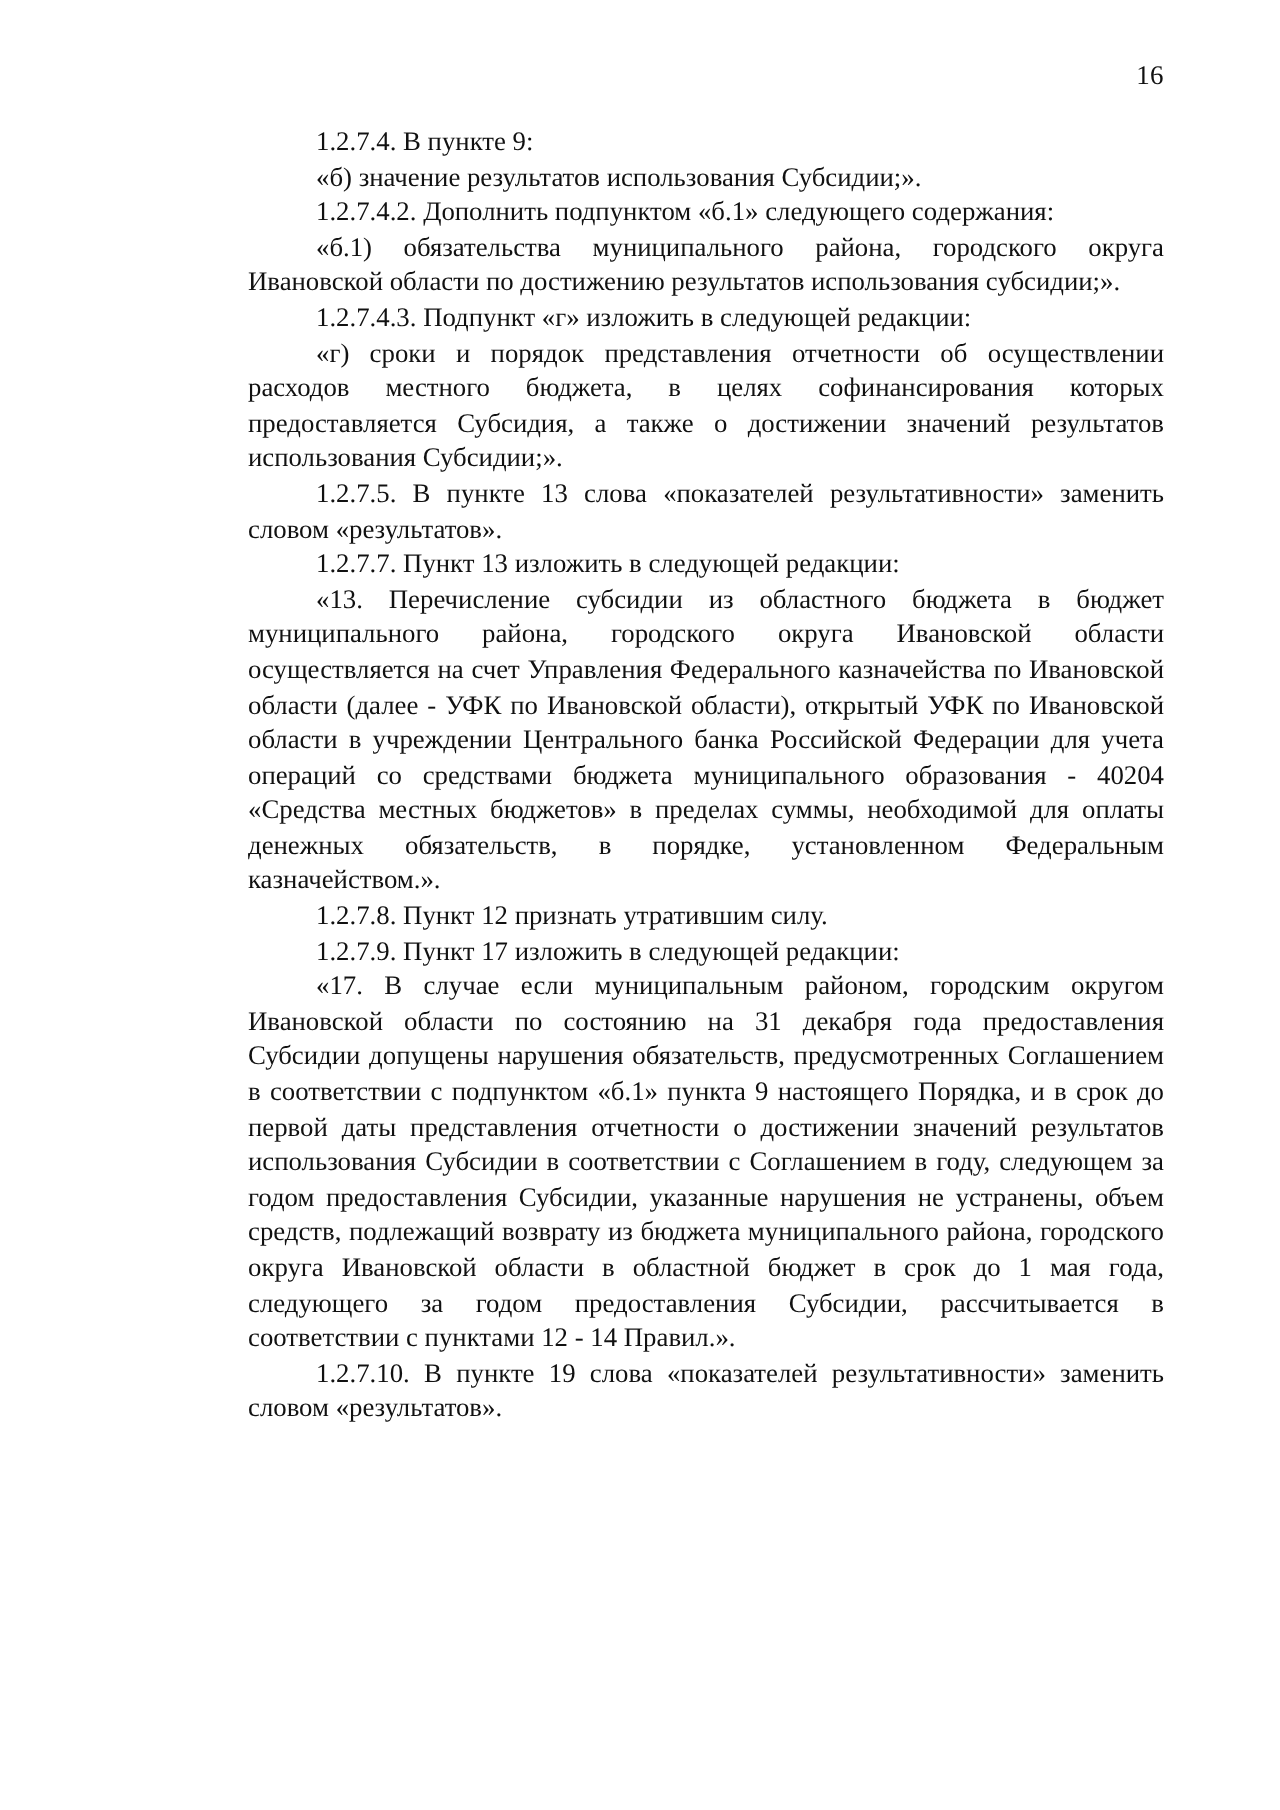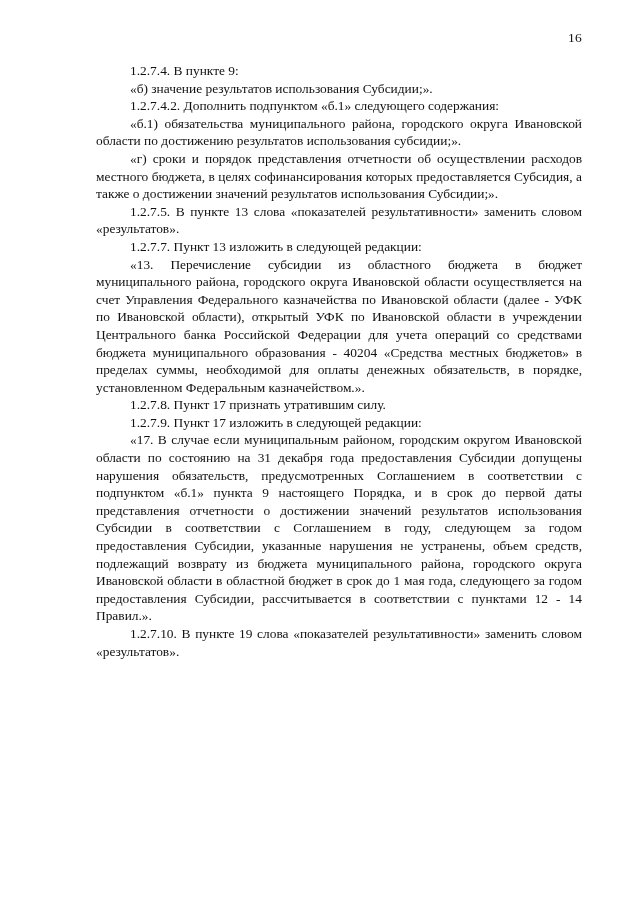--- a/index.html
+++ b/index.html
@@ -24,20 +24,21 @@
   }
   .page-number {
     position: absolute;
     top: 30px;
     right: 58px;
     font-size: 13.5px;
     letter-spacing: 0.2px;
   }
   .body-text {
     margin-top: 34px;
+    margin-left: 28px;
   }
   p.par {
     margin: 0;
     font-size: 13.4px;
     line-height: 17.6px;
     text-align: justify;
     text-justify: inter-word;
     text-indent: 34px;
     hyphens: none;
   }
@@ -52,23 +53,24 @@
 
 <div class="page">
 
   <div class="page-number">16</div>
 
   <div class="body-text">
     <p class="par">1.2.7.4. В пункте 9:</p>
     <p class="par">«б) значение результатов использования Субсидии;».</p>
     <p class="par">1.2.7.4.2. Дополнить подпунктом «б.1» следующего содержания:</p>
     <p class="par">«б.1) обязательства муниципального района, городского округа Ивановской области по достижению результатов использования субсидии;».</p>
+    <p class="par">1.2.7.4.3. Подпункт «г» изложить в следующей редакции:</p>
     <p class="par">«г) сроки и порядок представления отчетности об осуществлении расходов местного бюджета, в целях софинансирования которых предоставляется Субсидия, а также о достижении значений результатов использования Субсидии;».</p>
     <p class="par">1.2.7.5. В пункте 13 слова «показателей результативности» заменить словом «результатов».</p>
     <p class="par">1.2.7.7. Пункт 13 изложить в следующей редакции:</p>
     <p class="par">«13. Перечисление субсидии из областного бюджета в бюджет муниципального района, городского округа Ивановской области осуществляется на счет Управления Федерального казначейства по Ивановской области (далее - УФК по Ивановской области), открытый УФК по Ивановской области в учреждении Центрального банка Российской Федерации для учета операций со средствами бюджета муниципального образования - 40204 «Средства местных бюджетов» в пределах суммы, необходимой для оплаты денежных обязательств, в порядке, установленном Федеральным казначейством.».</p>
-    <p class="par">1.2.7.8. Пункт 17 признать утратившим силу.</p>
+    <p class="par">1.2.7.8. Пункт 12 признать утратившим силу.</p>
     <p class="par">1.2.7.9. Пункт 17 изложить в следующей редакции:</p>
     <p class="par">«17. В случае если муниципальным районом, городским округом Ивановской области по состоянию на 31 декабря года предоставления Субсидии допущены нарушения обязательств, предусмотренных Соглашением в соответствии с подпунктом «б.1» пункта 9 настоящего Порядка, и в срок до первой даты представления отчетности о достижении значений результатов использования Субсидии в соответствии с Соглашением в году, следующем за годом предоставления Субсидии, указанные нарушения не устранены, объем средств, подлежащий возврату из бюджета муниципального района, городского округа Ивановской области в областной бюджет в срок до 1 мая года, следующего за годом предоставления Субсидии, рассчитывается в соответствии с пунктами 12 - 14 Правил.».</p>
     <p class="par">1.2.7.10. В пункте 19 слова «показателей результативности» заменить словом «результатов».</p>
   </div>
 
 </div>
 
 </body></html>

